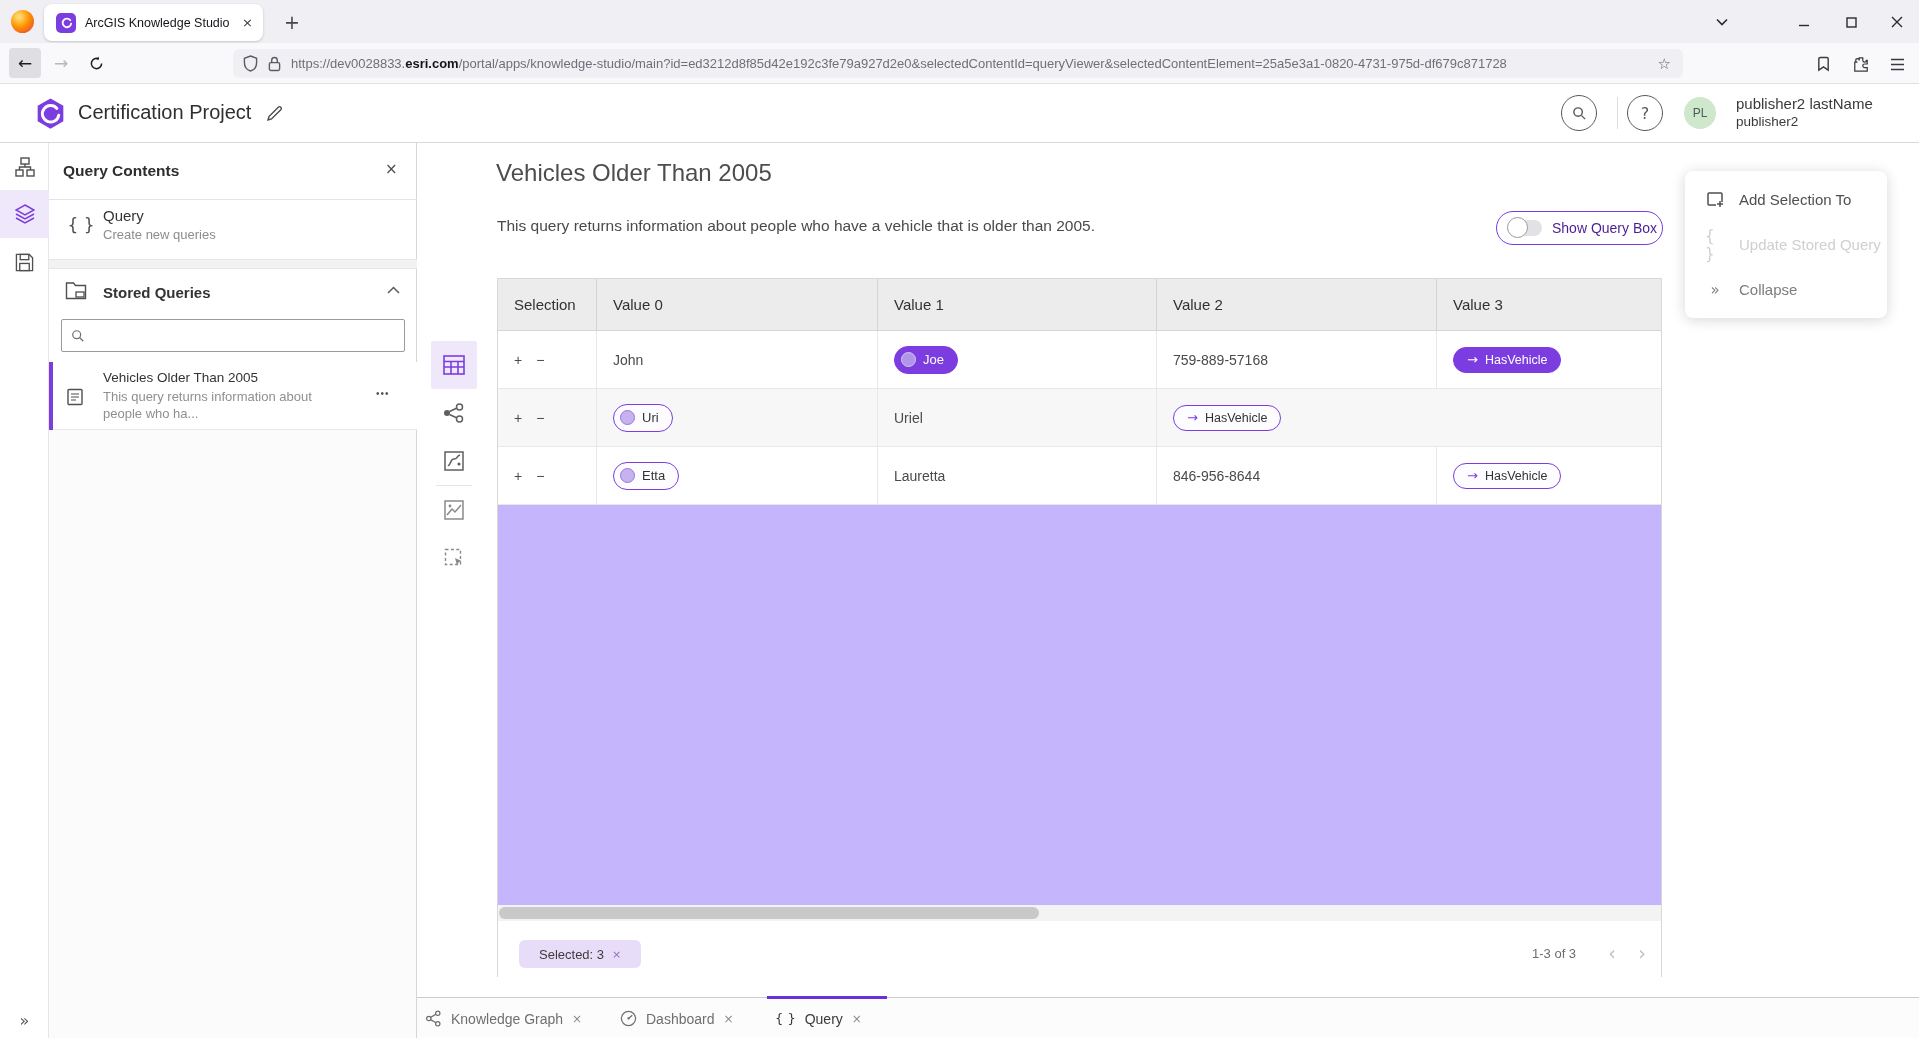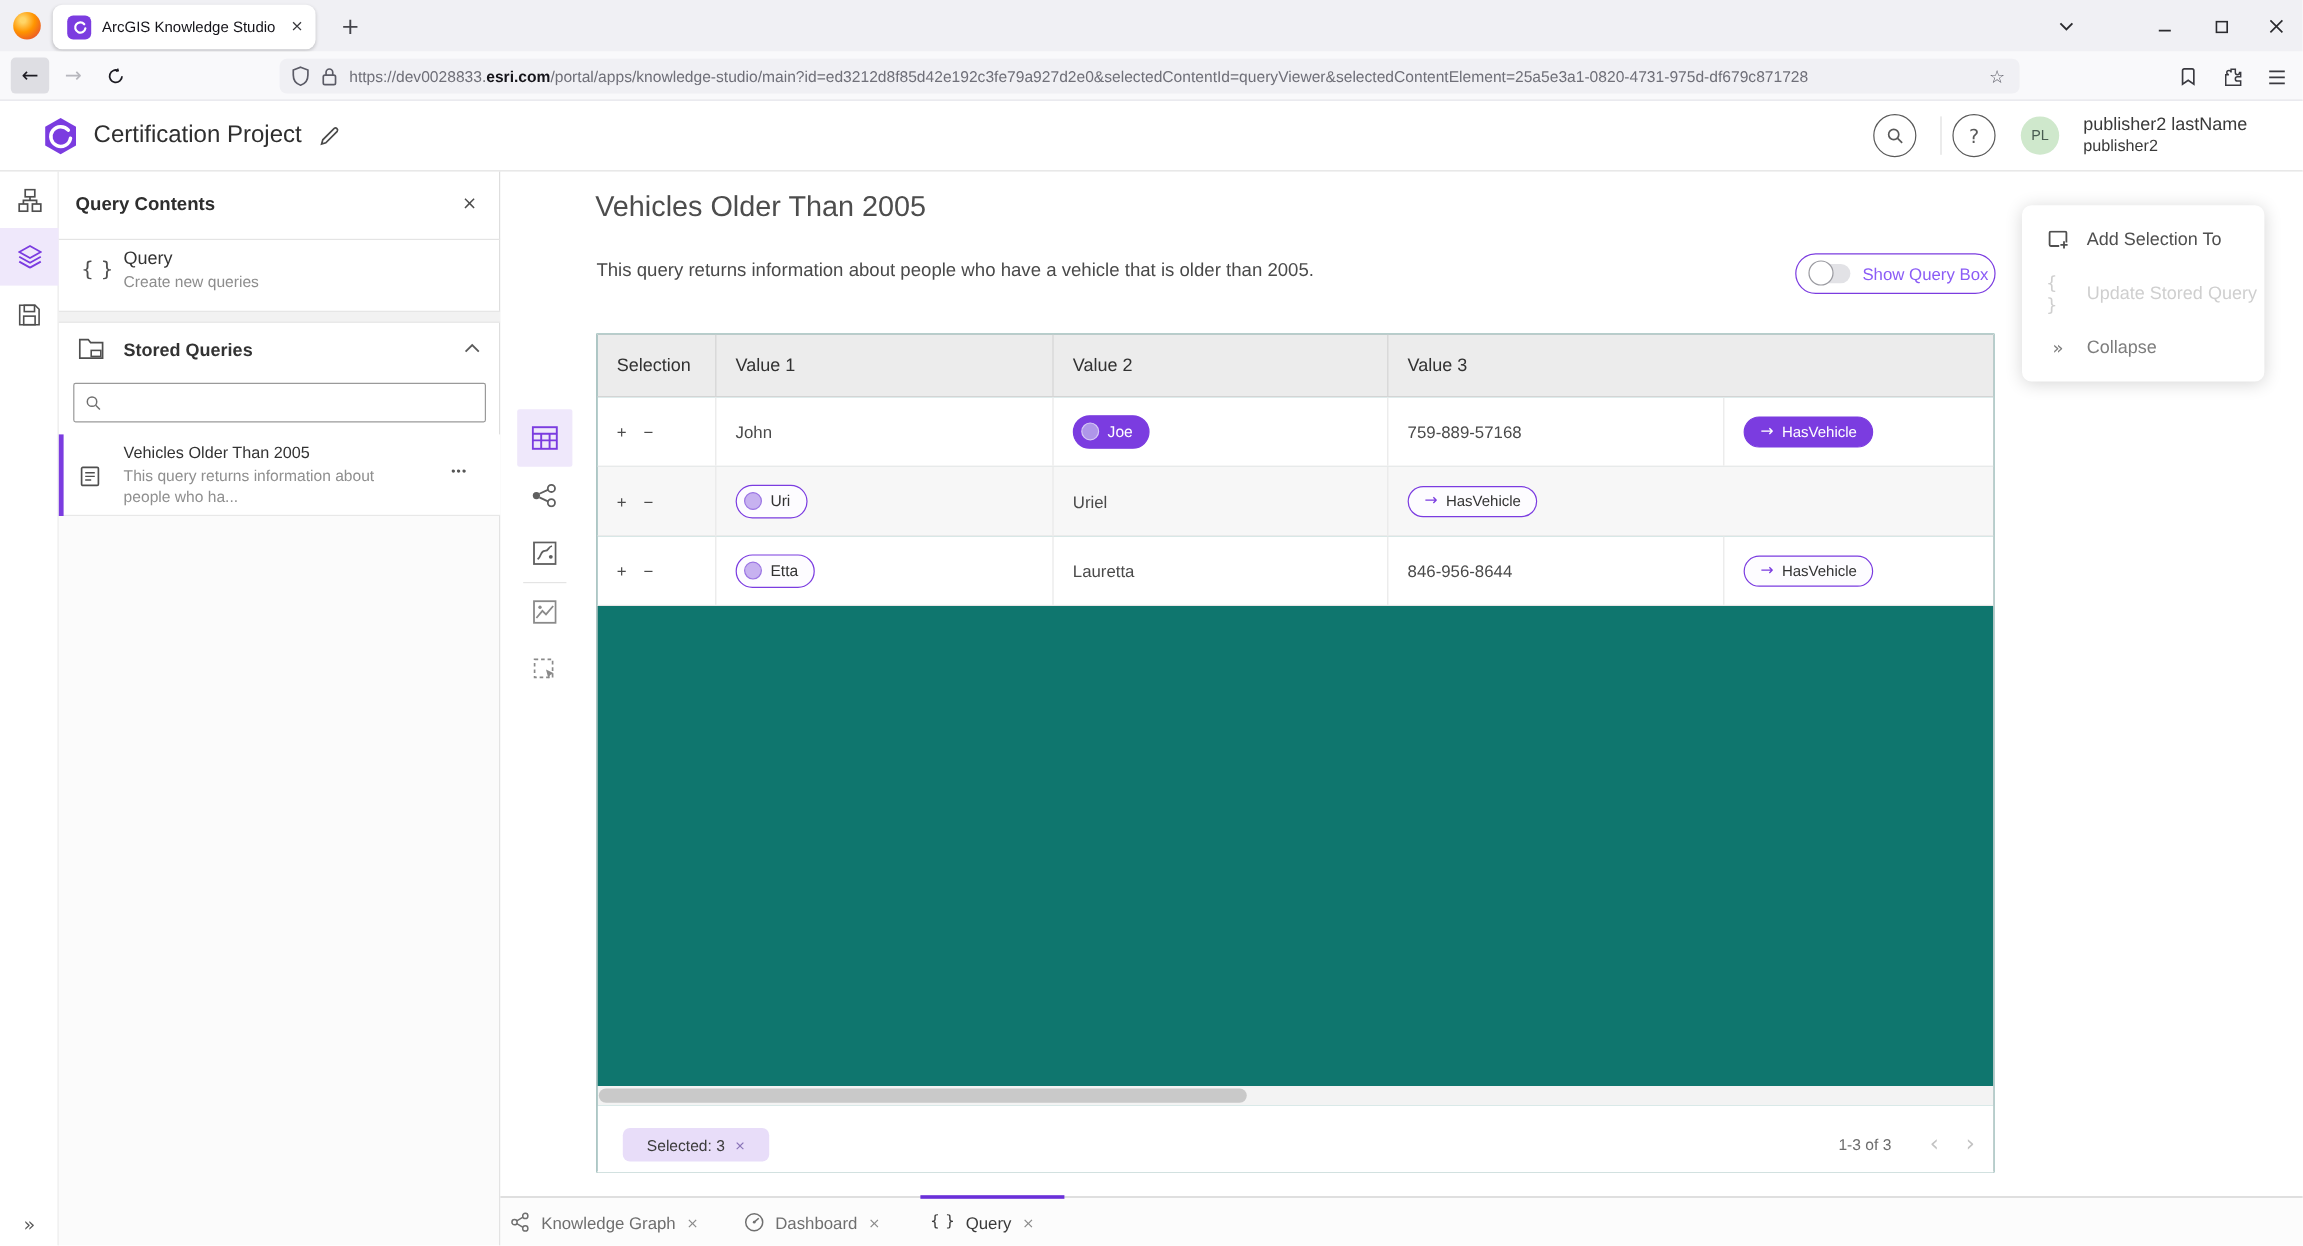--- a/index.html
+++ b/index.html
@@ -78,28 +78,28 @@
   .panel-rest { position:absolute; left:0; top:287px; width:367px; height:608px; background:#fbfbfb; }
 
   
   .main { position:absolute; left:417px; top:143px; width:1502px; height:854px; background:#fff; }
   .content-title { position:absolute; left:79px; top:16px; font-size:24px; font-weight:500; color:#4d4d4d; }
   .content-desc { position:absolute; left:80px; top:74px; font-size:15.5px; color:#4a4a4a; }
   .sqb-pill { position:absolute; left:1079px; top:68px; width:167px; height:34px; border:1.5px solid #7b3ce0; border-radius:17px;
     display:flex; align-items:center; background:#fff; }
   .sqb-track { width:33px; height:16px; border-radius:8px; background:#e2e2e6; margin-left:12px; position:relative; }
   .sqb-knob { position:absolute; left:-2px; top:-3px; width:21px; height:21px; border-radius:50%; background:#fff; border:1.5px solid #9a9aa0; }
-  .sqb-label { margin-left:10px; font-size:14px; color:#8b5cf6;text-align:right; }
+  .sqb-label { margin-left:10px; font-size:14px; color:#4c1d95;text-align:right; }
 
   .vtool { position:absolute; left:14px; top:198px; width:46px; }
   .vbtn { width:46px; height:48px; display:flex; align-items:center; justify-content:center; margin-bottom:0; }
   .vbtn.sel { background:#efe8fb; border-radius:2px; }
   .vdiv { width:36px; height:1px; background:#e4e4e4; margin:0 auto; }
 
-  .tcard { position:absolute; left:80px; top:135px; width:1165px; height:699px; border:1px solid #d8d8d8; background:#0f766e; }
+  .tcard { position:absolute; left:80px; top:135px; width:1165px; height:699px; border:1px solid #d8d8d8; background:#c4b5fd; }
   .thead { display:grid; grid-template-columns:99px 281px 279px 280px 224px; height:52px; background:#ececec; border-bottom:1px solid #d4d4d4; }
   .thead .hc { display:flex; align-items:center; padding-left:16px; font-size:15px; color:#323232; border-right:1px solid #d4d4d4; }
   .thead .hc:last-child { border-right:0; }
   .trow { display:grid; grid-template-columns:99px 281px 279px 280px 224px; height:58px; background:#fff; border-bottom:1px solid #e8e8e8; }
   .trow.alt { background:#f7f7f7; }
   .trow .tc { display:flex; align-items:center; padding-left:16px; font-size:14px; color:#4a4a4a; border-right:1px solid #e8e8e8; }
   .trow .tc:last-child { border-right:0; }
   .selcell { gap:14px; font-size:17px; color:#5a5a5a; }
   .selcell span { cursor:pointer; }
   .epill { display:inline-flex; align-items:center; gap:7px; height:28px; padding:0 13px 0 6px; border-radius:14px;
@@ -364,20 +364,21 @@
         <svg width="20" height="20" viewBox="0 0 20 20">
             <rect x="1.5" y="1.5" width="15" height="15" fill="none" stroke="#8a8a8a" stroke-width="1.4" stroke-dasharray="3 2.4"></rect>
             <path d="M11 10 L17.5 13 L14.5 14.5 L13 17.5 Z" fill="#8a8a8a"></path>
           </svg>
       </div>
     </div>
 
     <div class="tcard">
       <div class="thead">
         <div class="hc">Selection</div>
+        <div class="hc">Value 0</div>
         <div class="hc">Value 1</div>
         <div class="hc">Value 2</div>
         <div class="hc">Value 3</div>
       </div>
       <div id="table-rows">
   <div class="trow sel">
     <div class="tc selcell">
       <span>+</span>
       <span>−</span>
     </div>

